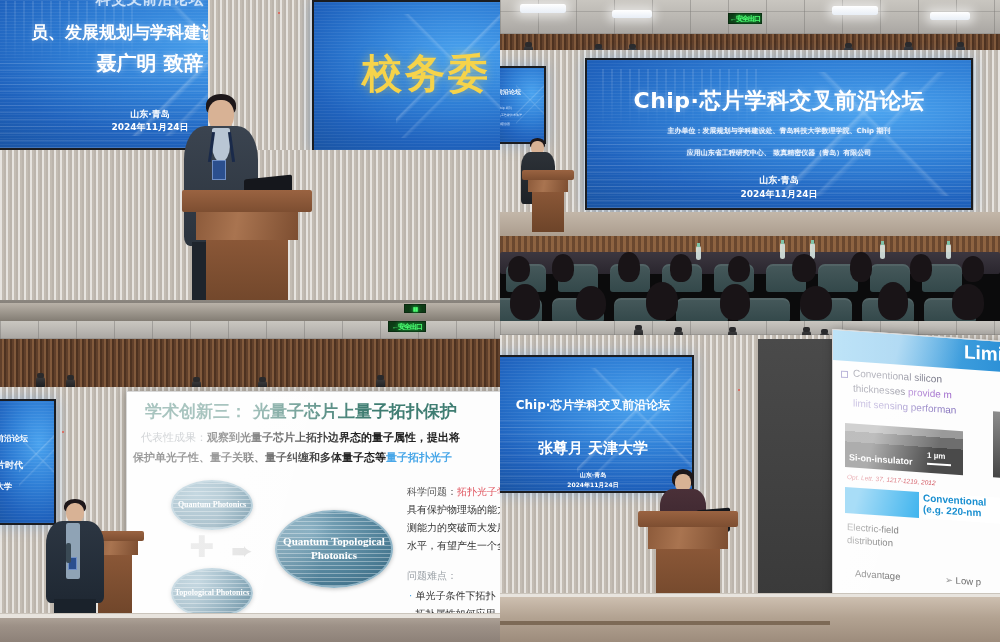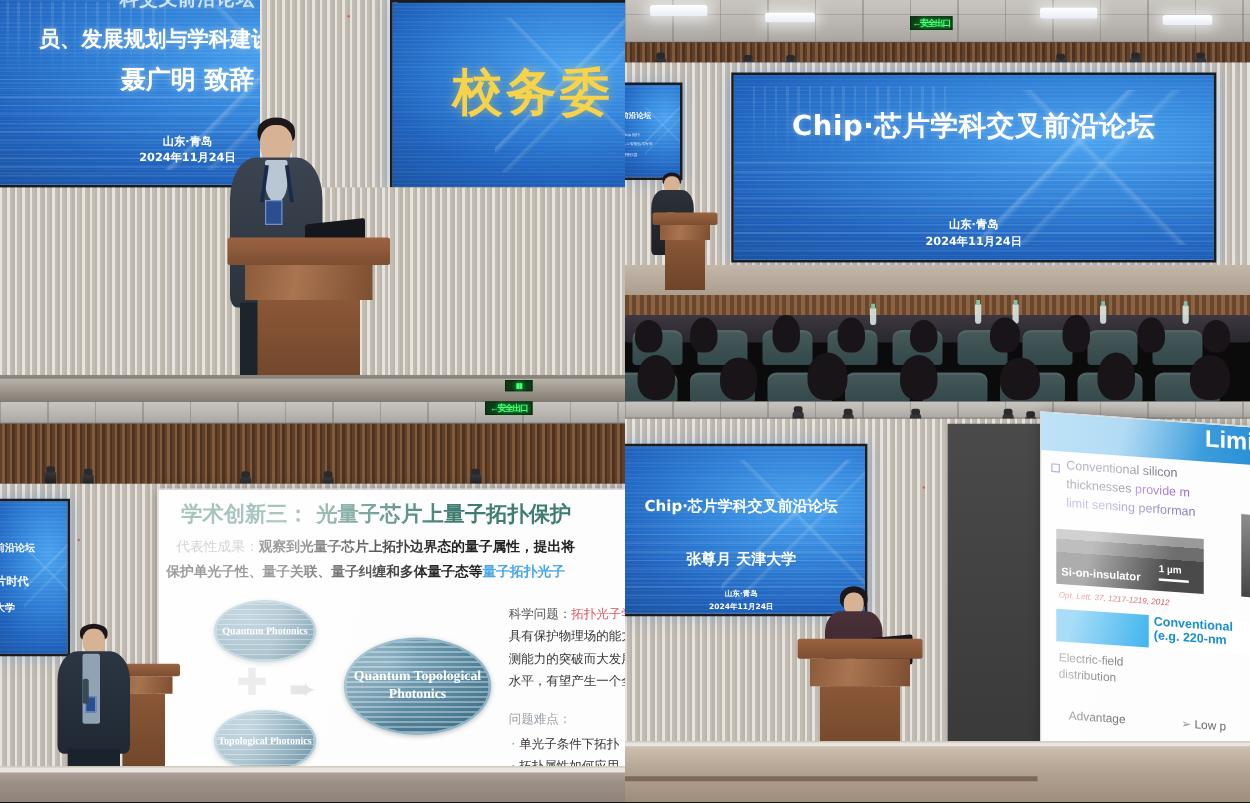--- a/index.html
+++ b/index.html
@@ -297,20 +297,22 @@
       <div class="cn" style="position:absolute; left:2px; top:45px; font-size:3px; color:#dbe9ff;">人工智能技术海洋</div>
       <div class="cn" style="position:absolute; left:2px; top:54px; font-size:3px; color:#dbe9ff;">精密仪器</div>
     </div>
 
     <div class="screen" style="left:85px; top:58px; width:388px; height:152px;">
       <div class="skyline"></div>
       <div class="deco"></div>
       <div class="waves"></div>
       <div class="scan"></div>
       <div class="s-title cn" style="top:26px; font-size:22px;">Chip·芯片学科交叉前沿论坛</div>
+      <div class="s-sub cn" style="top:66px; font-size:7px; text-shadow:0 0 3px rgba(255,255,255,.4);">主办单位：发展规划与学科建设处、青岛科技大学数理学院、Chip 期刊</div>
+      <div class="s-sub cn" style="top:88px; font-size:7px; text-shadow:0 0 3px rgba(255,255,255,.4);">应用山东省工程研究中心、 致真精密仪器（青岛）有限公司</div>
       <div class="s-place cn" style="top:114px; font-size:9px;">山东·青岛</div>
       <div class="s-place cn" style="top:128px; font-size:9px;">2024年11月24日</div>
     </div>
 
     <div class="stage" style="left:0; top:212px; width:500px; height:28px;"></div>
     <div class="stage-face" style="left:0; top:236px; width:500px; height:22px;"></div>
 
     <div class="person" style="left:18px; top:138px; width:40px; height:80px;">
       <div class="hair" style="left:12px; top:0; width:15px; height:11px;"></div>
       <div class="face" style="left:13px; top:3px; width:13px; height:14px;"></div>
@@ -458,21 +460,21 @@
     <div class="spot" style="left:302px; top:10px;"></div>
     <div class="spot" style="left:320px; top:12px;"></div>
 
     <div class="wall" style="left:0; top:14px; width:500px; height:260px;"></div>
 
     <div class="screen" style="left:-8px; top:34px; width:202px; height:138px;">
       <div class="deco"></div>
       <div class="waves"></div>
       <div class="scan"></div>
       <div class="cn" style="position:absolute; left:0px; top:40px; width:100%; text-align:center; font-size:12px; color:#fff; font-weight:bold;">Chip·芯片学科交叉前沿论坛</div>
-      <div class="cn" style="position:absolute; left:0; top:82px; width:100%; text-align:center; font-size:12px; color:#fff; font-weight:bold;">张尊月    天津大学</div>
+      <div class="cn" style="position:absolute; left:0; top:82px; width:100%; text-align:center; font-size:15px; color:#fff; font-weight:bold;">张尊月    天津大学</div>
       <div class="cn" style="position:absolute; left:0; top:114px; width:100%; text-align:center; font-size:6px; color:#fff; font-weight:bold;">山东·青岛</div>
       <div class="cn" style="position:absolute; left:0; top:124px; width:100%; text-align:center; font-size:6px; color:#fff; font-weight:bold;">2024年11月24日</div>
     </div>
     <div class="redled" style="left:238px; top:68px;"></div>
 
     <div class="dark-panel" style="left:258px; top:18px; width:76px; height:258px;"></div>
 
     <div class="wslide" style="left:332px; top:8px; width:176px; height:268px; transform:skewY(4deg); transform-origin:left top;">
       <div style="position:absolute; left:0; top:0; width:100%; height:30px;
                   background:linear-gradient(90deg,#6fc2ef,#2a8fd6);"></div>

